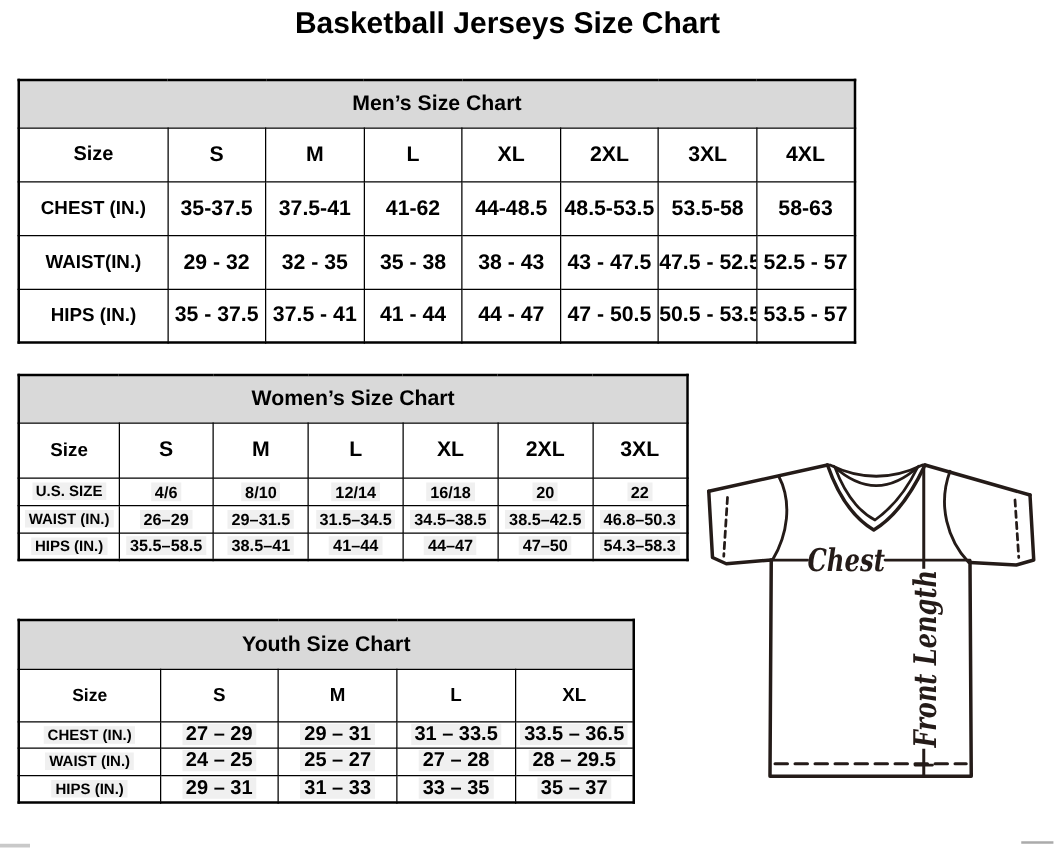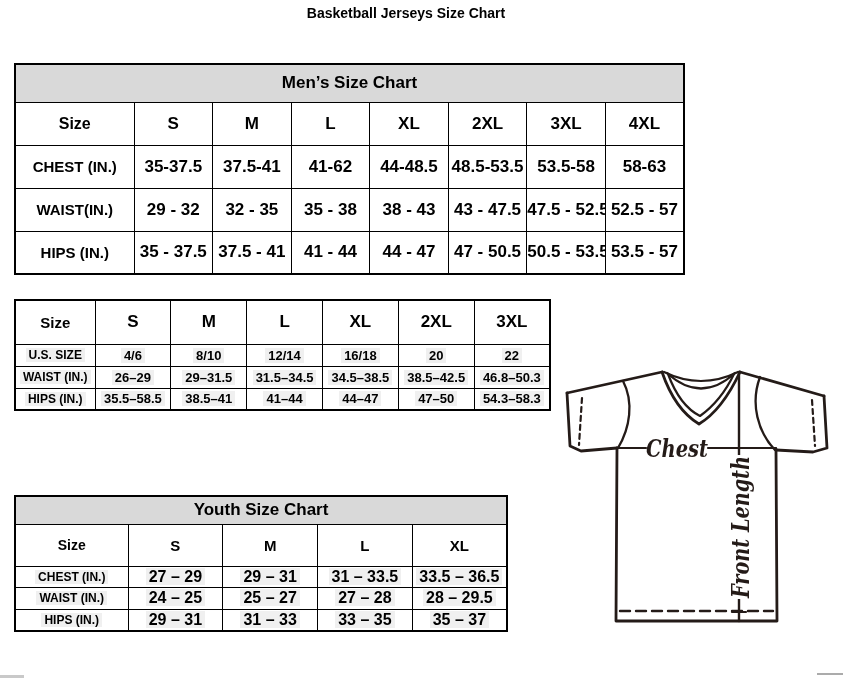--- a/index.html
+++ b/index.html
@@ -1,19 +1,19 @@
 <!DOCTYPE html>
 <html><head>
 <meta charset="utf-8">
 <style>
   html,body{margin:0;padding:0;background:#fff;}
   .canvas{position:relative;width:843px;height:679px;background:#fff;overflow:hidden;
           font-family:"Liberation Sans",sans-serif;color:#000;}
   .page-title{position:absolute;top:5px;left:0;width:812px;text-align:center;
-              font-size:14px;font-weight:bold;letter-spacing:0;}
+              font-size:24px;font-weight:bold;letter-spacing:0;}
   table.size-table{position:absolute;border-collapse:collapse;table-layout:fixed;
                    background:#fff;border:2px solid var(--table-border,#000);}
   .size-table th,.size-table td{border:1px solid var(--table-border,#000);text-align:center;
                    vertical-align:middle;padding:0;white-space:nowrap;overflow:hidden;}
   .title-cell{background:var(--header-bg,#d9d9d9);font-size:17px;font-weight:bold;}
   .head-row th{font-weight:bold;}
   .data-row td{font-weight:bold;}
 
   .t-mens{left:14px;top:63px;width:671px;}
   .t-mens .title-row{height:38px;}
@@ -27,21 +27,21 @@
   .t-womens{left:14px;top:299px;width:537px;}
   .t-womens .title-row{height:38px;}
   .t-womens .head-row{height:44px;}
   .t-womens .data-row{height:22px;padding-left:8px;}
   .t-womens .head-row th{font-size:17px;}
   .t-womens .head-row th.label-col{font-size:15px;}
   .t-womens .data-row td{font-size:13px;}
   .t-womens .data-row td.label-col{font-size:12px;}
 
   .t-youth{left:14px;top:495px;width:494px;}
-  .t-youth .title-row{height:28px;margin-top:20px;}
+  .t-youth .title-row{height:39px;margin-top:20px;}
   .t-youth .head-row{height:42px;}
   .t-youth .data-row{height:21.5px;}
   .t-youth .head-row th{font-size:15px;}
   .t-youth .head-row th.label-col{font-size:14px;}
   .t-youth .data-row td{font-size:16px;}
   .t-youth .data-row td.label-col{font-size:12px;}
 
   .hl .data-row span{background:var(--highlight,#f0f0f0);padding:0 3px;}
 
   .jersey-svg{position:absolute;left:552px;top:358px;width:290px;height:272px;}
@@ -122,20 +122,23 @@
       <colgroup>
         <col style="width: 80px;">
         <col>
         <col>
         <col>
         <col>
         <col>
         <col>
       </colgroup>
       <tbody>
+        <tr class="title-row">
+          <th colspan="7" class="title-cell"><span>Women’s Size Chart</span></th>
+        </tr>
         <tr class="head-row">
           <th class="label-col"><span>Size</span></th>
           <th><span>S</span></th>
           <th><span>M</span></th>
           <th><span>L</span></th>
           <th><span>XL</span></th>
           <th><span>2XL</span></th>
           <th><span>3XL</span></th>
         </tr>
         <tr class="data-row">

